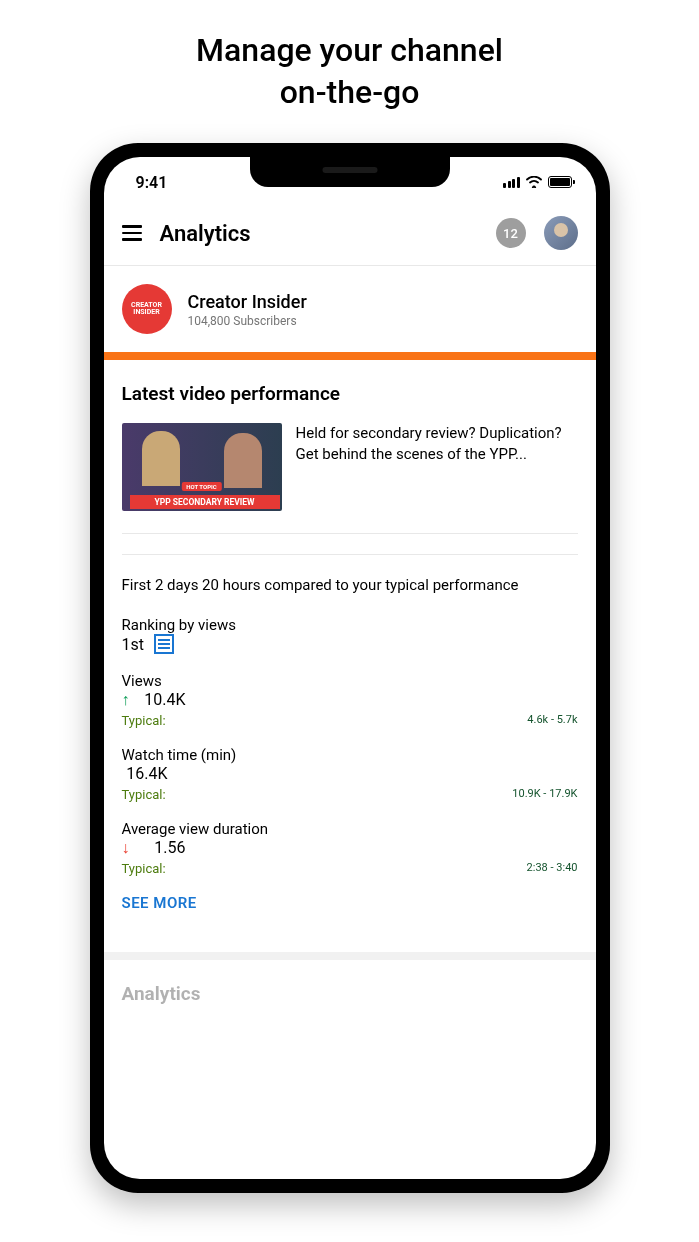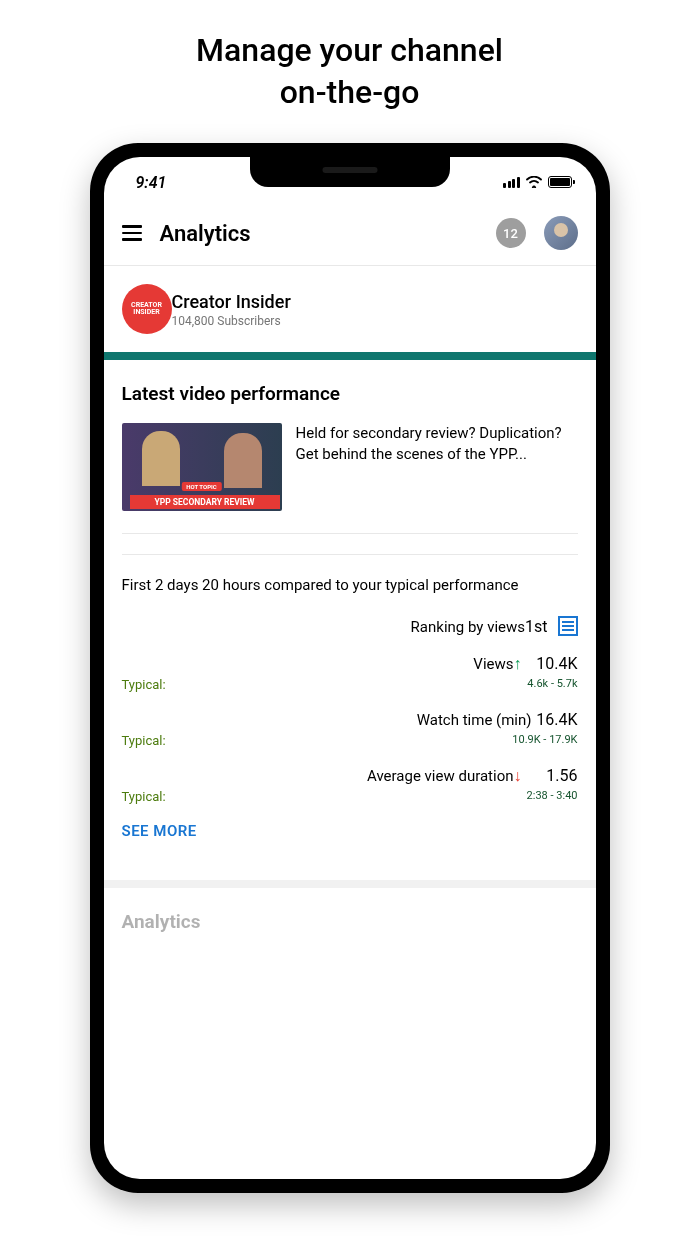--- a/index.html
+++ b/index.html
@@ -69,21 +69,21 @@
     }
     .status-bar {
       display: flex;
       justify-content: space-between;
       align-items: center;
       padding: 14px 24px 8px;
       font-size: 16px;
       font-weight: 600;
       height: 44px;
     }
-    .status-time { padding-left: 8px; font-style: italic; }
+    .status-time { padding-left: 8px; }
     .status-icons { display: flex; align-items: center; gap: 6px; }
     .signal { display: flex; align-items: flex-end; gap: 1.5px; }
     .signal span { width: 3px; background: #000; border-radius: 1px; }
     .signal span:nth-child(1) { height: 5px; }
     .signal span:nth-child(2) { height: 7px; }
     .signal span:nth-child(3) { height: 9px; }
     .signal span:nth-child(4) { height: 11px; }
     .wifi svg { width: 16px; height: 12px; }
     .battery {
       width: 24px; height: 12px;
@@ -143,21 +143,22 @@
       position: absolute;
       width: 14px; height: 14px;
       background: #d9c3a8;
       border-radius: 50%;
       top: 7px; left: 10px;
     }
     .channel-card {
       display: flex;
       align-items: center;
       padding: 18px;
-      border-bottom: 8px solid #0f766e;
+      gap: 16px;
+      border-bottom: 8px solid #f97316;
     }
     .channel-logo {
       width: 50px; height: 50px;
       background: #e53935;
       border-radius: 50%;
       display: flex;
       align-items: center;
       justify-content: center;
       color: #fff;
       font-size: 7px;
@@ -259,20 +260,21 @@
     .comparison-label {
       font-size: 15px;
       line-height: 1.4;
       margin-bottom: 20px;
     }
     .metric-row {
       display: flex;
       align-items: baseline;
       justify-content: flex-end;
       margin-bottom: 4px;
+      flex-direction: column;
     }
     .metric-label {
       font-size: 15px;
       color: #000;
     }
     .metric-value-wrap {
       display: flex;
       align-items: center;
       gap: 10px;
     }

